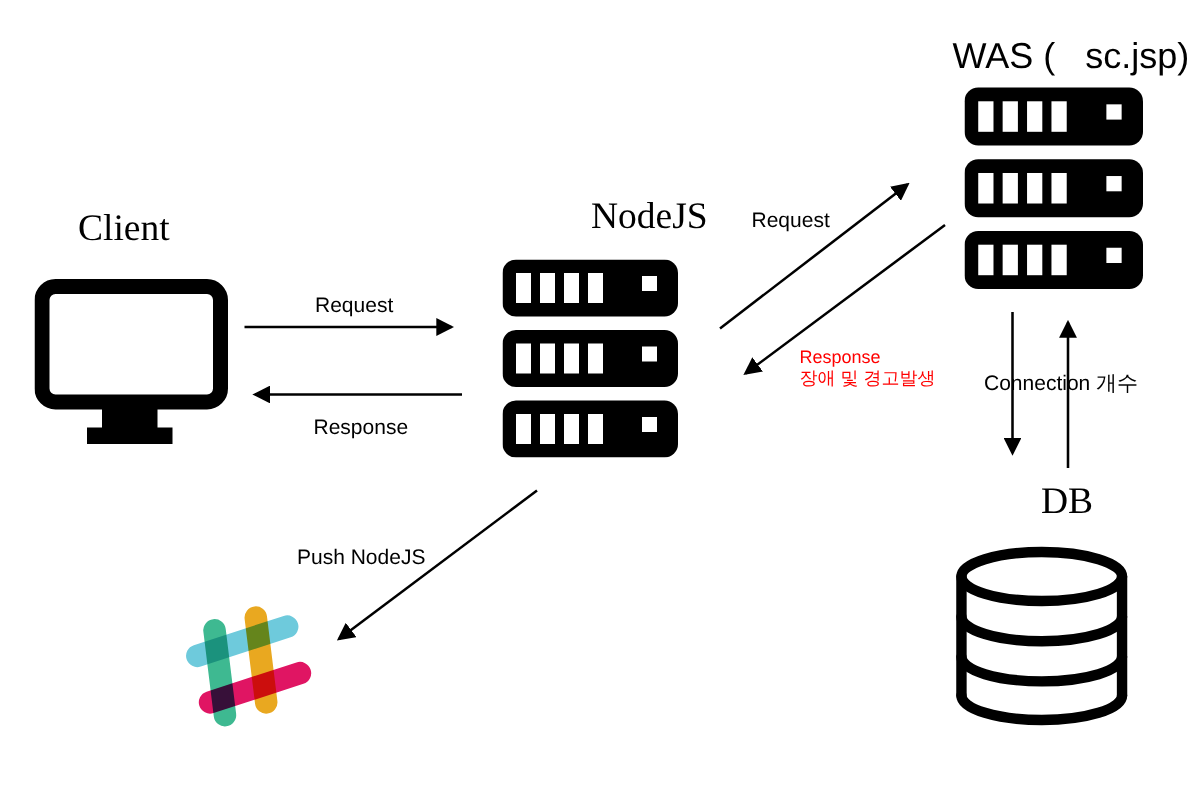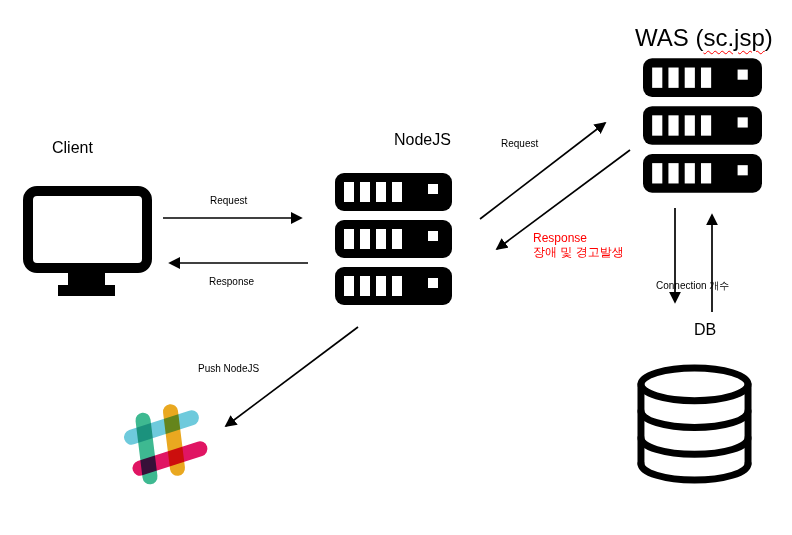--- a/index.html
+++ b/index.html
@@ -3,24 +3,24 @@
 <meta charset="utf-8">
 <style>
   html,body{margin:0;padding:0;}
   body{
     width:792px;height:535px;position:relative;overflow:hidden;
     background:#ffffff;
     font-family:"Liberation Sans","DejaVu Sans",sans-serif;
     color:#000;
   }
   .abs{position:absolute;}
-  .node-title{font-size:16px;font-weight:400;letter-spacing:0px;white-space:nowrap;}
+  .node-title{font-size:25px;font-weight:400;letter-spacing:0px;white-space:nowrap;font-family:Liberation Serif, serif;}
   .was-title{font-size:24px;white-space:nowrap;}
-  .wavy{text-decoration:underline;text-decoration-style:wavy;text-decoration-color:#ff0000;text-decoration-thickness:1px;text-underline-offset:4px;}
-  .edge-label{font-size:10px;white-space:nowrap;}
+  .wavy{text-decoration-style:wavy;text-decoration-color:#ff0000;text-decoration-thickness:1px;text-underline-offset:4px;margin-left:20px;}
+  .edge-label{font-size:14px;white-space:nowrap;}
   .alert-text{color:#ff0000;font-size:12px;line-height:14px;white-space:nowrap;}
   svg{display:block;}
   #arrow-layer{position:absolute;left:0;top:0;pointer-events:none;}
 </style>
 </head>
 <body>
 
 <div class="abs node-title" style="left:52px;top:139px;">Client</div>
 
 <div class="abs node-title" style="left:354px;top:131px;margin-left:40px;">NodeJS</div>
@@ -139,15 +139,15 @@
 
 <div class="abs edge-label" style="left:209px;top:276px;">Response</div>
 
 <div class="abs edge-label" style="left:501px;top:138px;">Request</div>
 
 <div class="abs alert-text" style="left:533px;top:231px;">
   <div>Response</div>
   <div>장애 및 경고발생</div>
 </div>
 
-<div class="abs edge-label" style="left:656px;top:247px;margin-top:32px;">Connection 개수</div>
+<div class="abs edge-label" style="left:656px;top:247px;">Connection 개수</div>
 
 <div class="abs edge-label" style="left:198px;top:363px;">Push NodeJS</div>
 
 </body></html>

